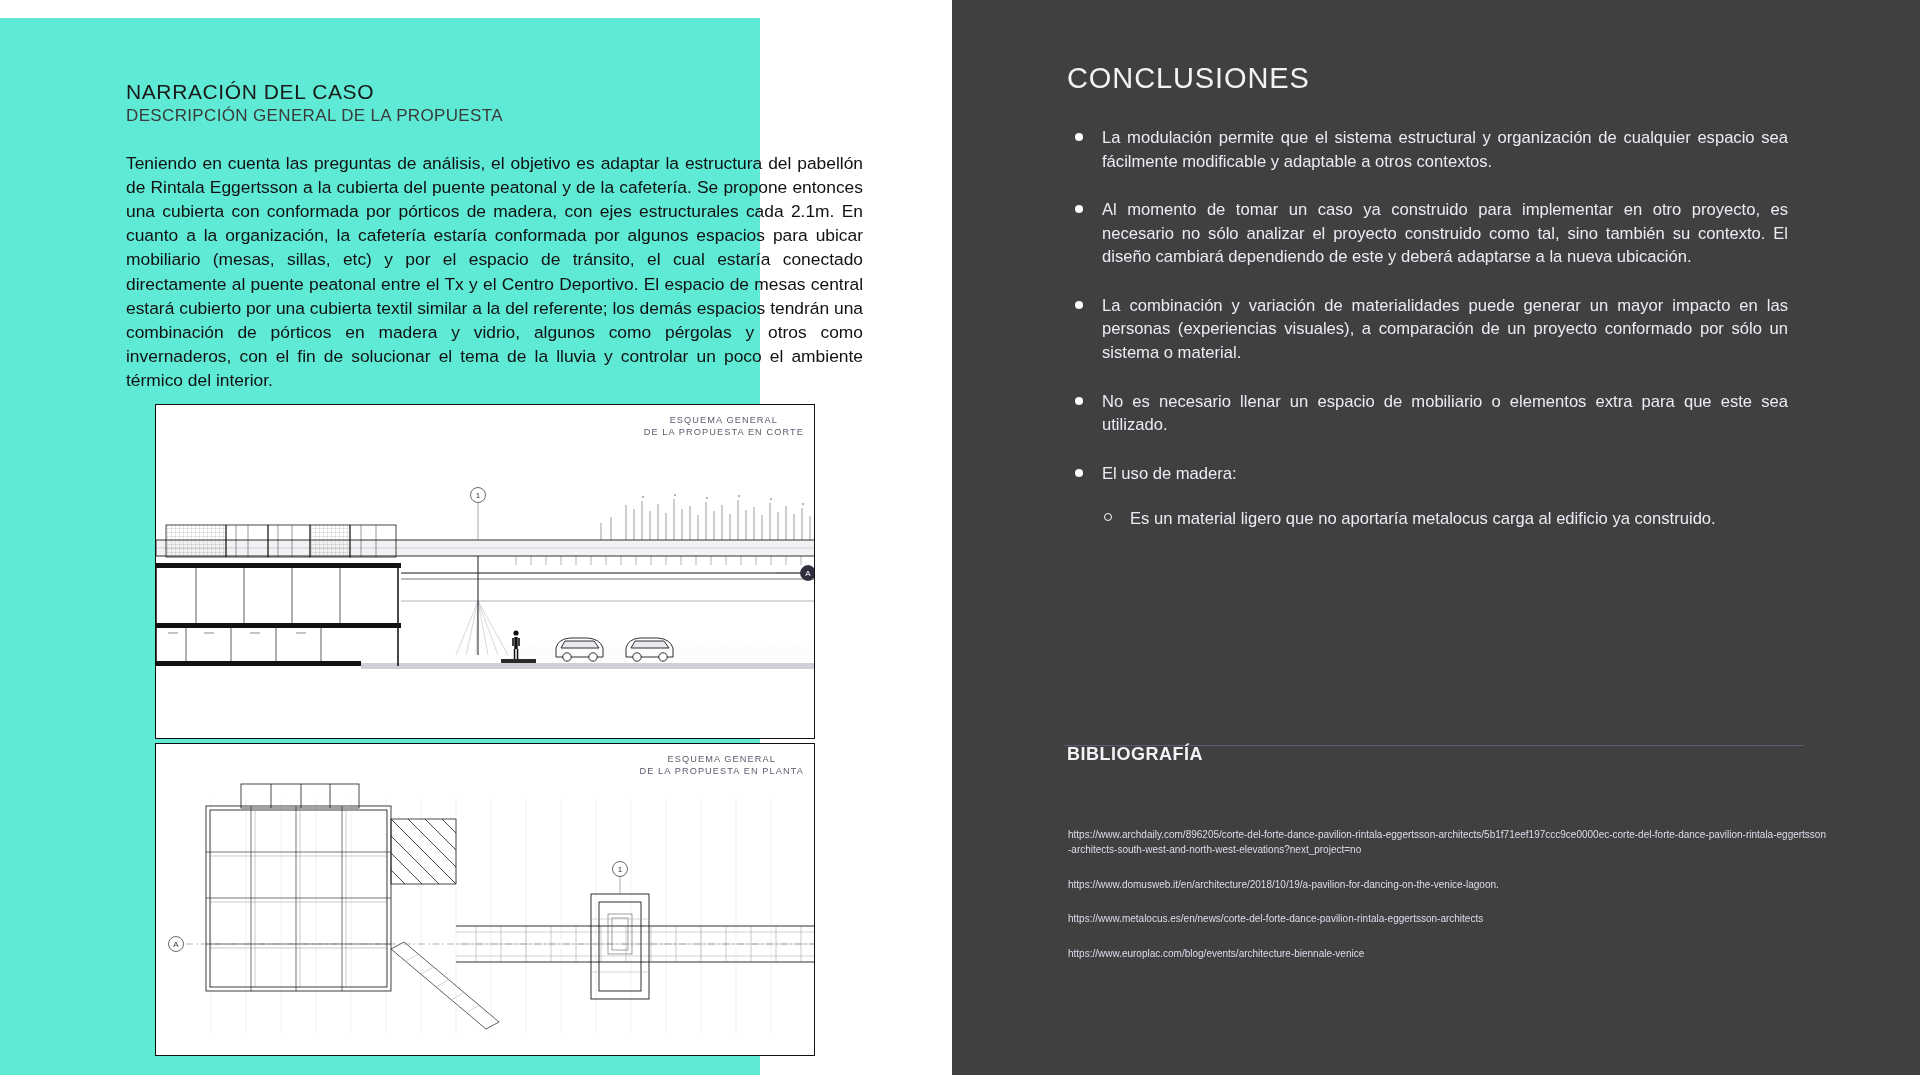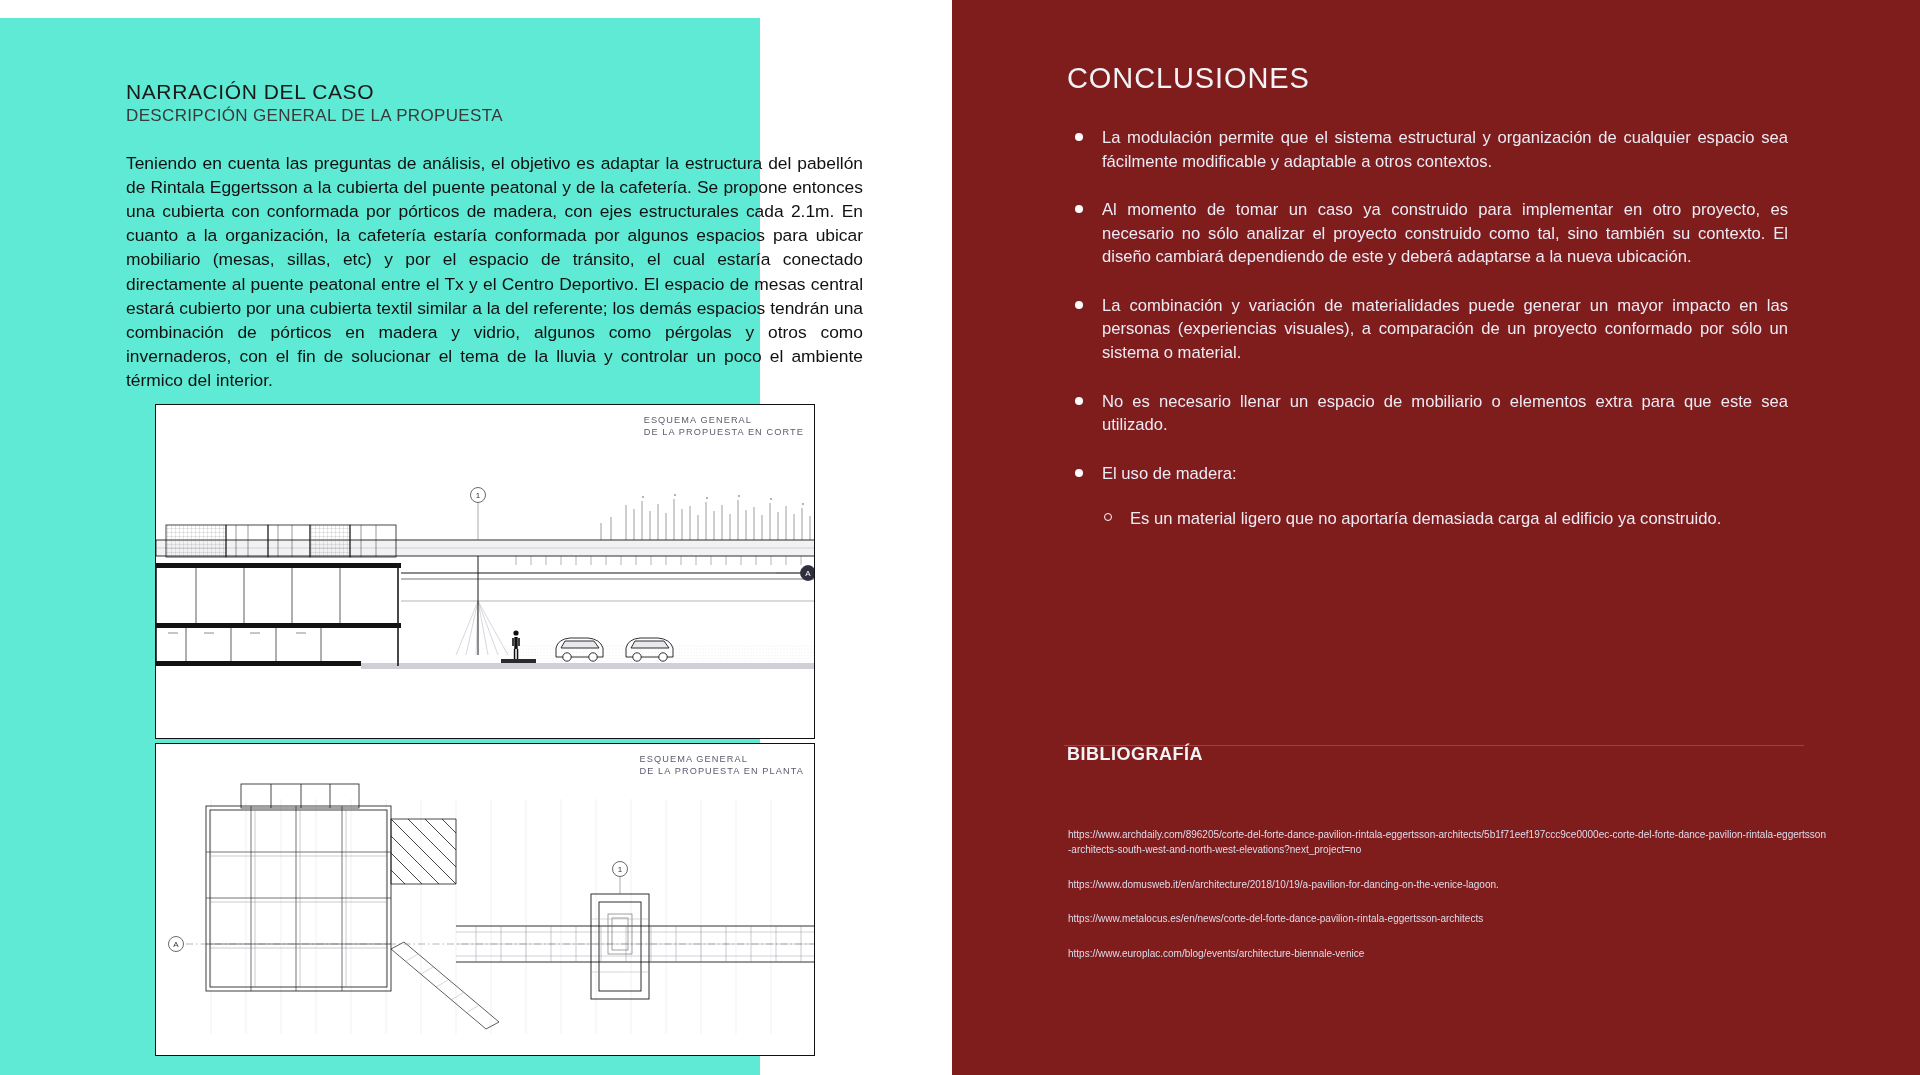--- a/index.html
+++ b/index.html
@@ -45,35 +45,35 @@
     position:absolute;
     border:1px solid #111;
     background:#fff;
     overflow:hidden;
   }
   #drawing-section { left:155px; top:386px; width:660px; height:335px; }
   #drawing-plan    { left:155px; top:725px; width:660px; height:313px; }
 
   .drawing-caption {
     position:absolute; right:10px; top:9px;
-    text-align:left;
+    text-align:center;
     font-size:9.2px;
     letter-spacing:1.1px;
     color:#5b5b6e;
     line-height:1.35;
     font-weight:400;
     white-space:pre-line;
   }
   .drawing-svg { position:absolute; left:0; top:0; }
 
   
   #right-panel {
     position:absolute; left:952px; top:0;
     width:968px; height:1075px;
-    background:#7f1d1d;
+    background:#404040;
   }
 
   #conclusiones-title {
     position:absolute; left:115px; top:62px;
     font-size:29px; letter-spacing:.9px;
     color:#f2f2f7; font-weight:300;
   }
 
   #conclusion-list {
     position:absolute; left:116px; top:126px; width:720px;
@@ -480,21 +480,21 @@
       <span class="bullet-dot"></span>
       <span>No es necesario llenar un espacio de mobiliario o elementos extra para que este sea utilizado.</span>
     </div>
 
     <div class="bullet-item">
       <span class="bullet-dot"></span>
       <span>El uso de madera:</span>
       <div class="sub-list">
         <div class="sub-item">
           <span class="sub-ring"></span>
-          <span>Es un material ligero que no aportaría demasiada carga al edificio ya construido.</span>
+          <span>Es un material ligero que no aportaría metalocus carga al edificio ya construido.</span>
         </div>
       </div>
     </div>
   </div>
 
   <div id="divider"></div>
 
   <div id="biblio-title">BIBLIOGRAFÍA</div>
 
   <div id="biblio-list">

